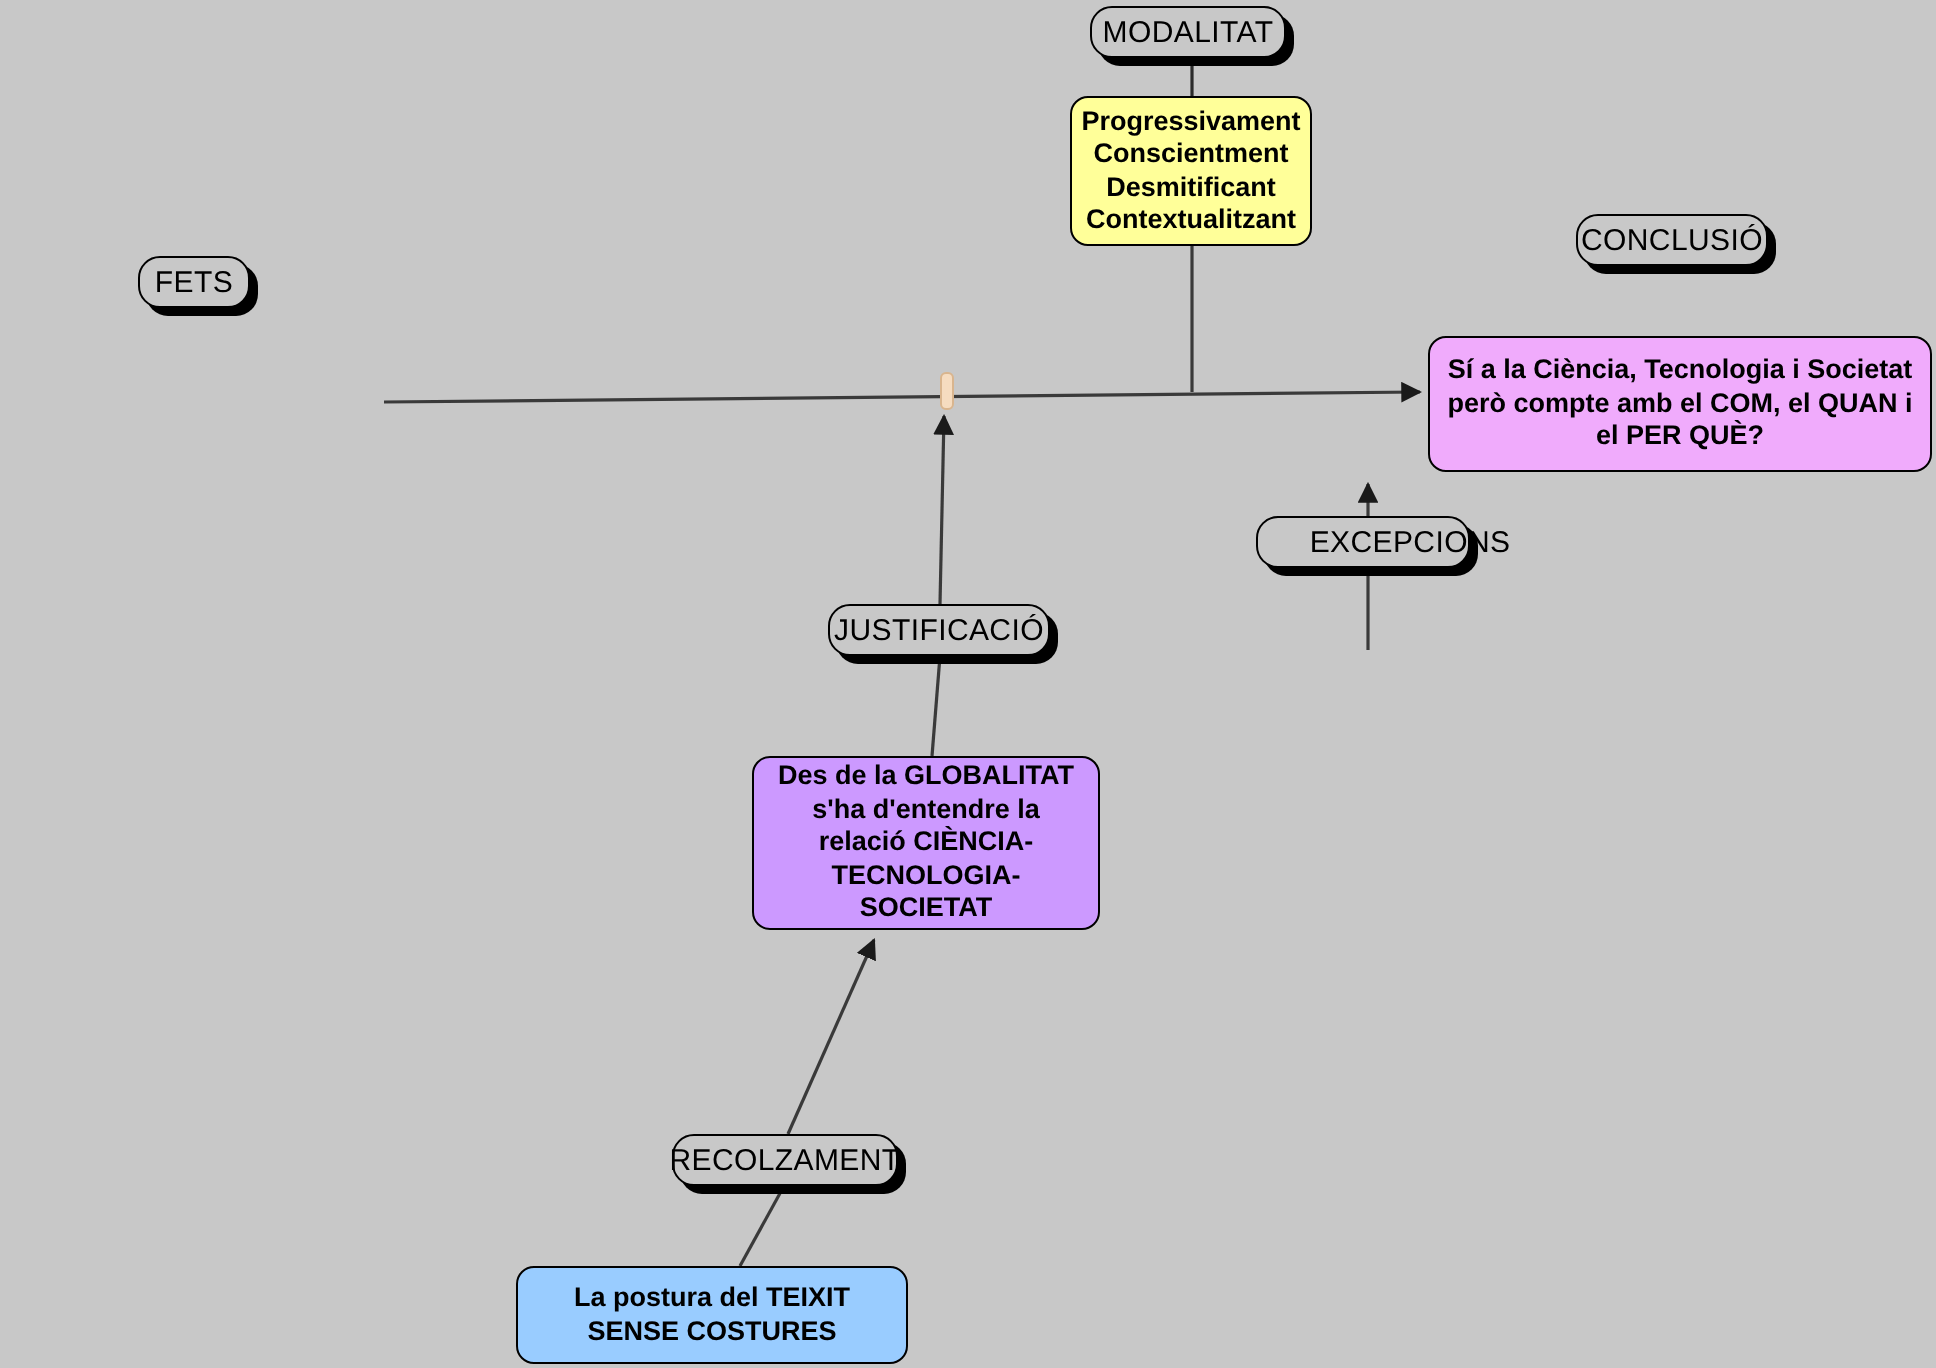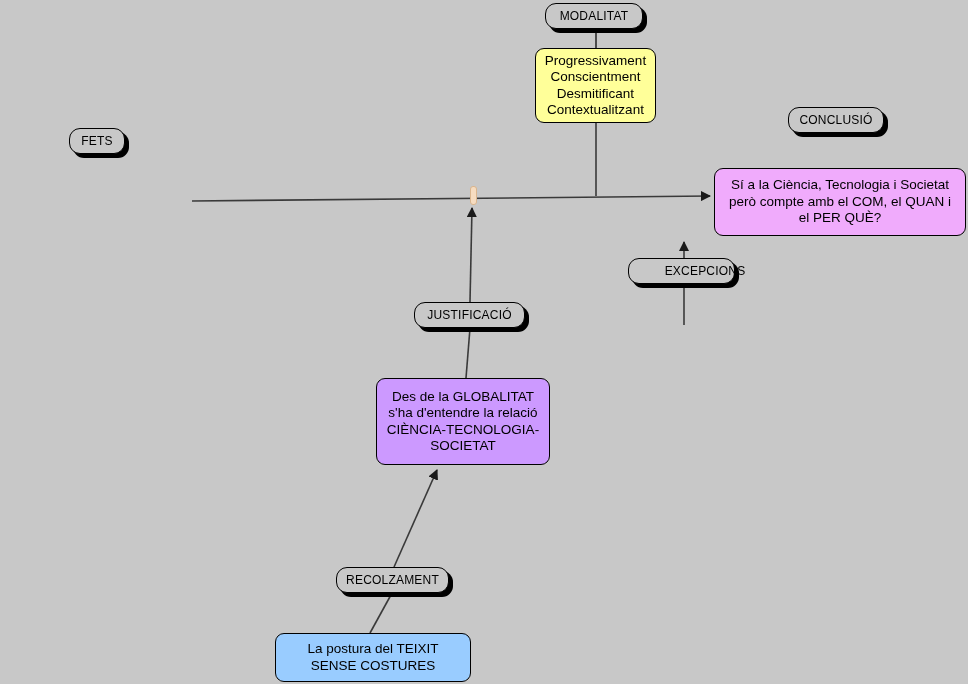--- a/index.html
+++ b/index.html
@@ -32,33 +32,34 @@
     display: flex;
     align-items: center;
     justify-content: center;
     text-align: center;
     color: #000;
     font-size: 13.5px;
     line-height: 16.5px;
     padding: 4px 7px;
     white-space: pre-line;
     z-index: 3;
+    font-weight: bold;
   }
 
   
   .pill {
     position: absolute;
     box-sizing: border-box;
     background: #c8c8c8;
     border: 1.5px solid #000;
     border-radius: 11px;
     display: flex;
     align-items: center;
     justify-content: center;
-    font-size: 12px;
+    font-size: 15px;
     color: #000;
     letter-spacing: 0.2px;
     box-shadow: 4px 4px 0 0 #000;
     z-index: 4;
     white-space: nowrap;
   }
 
   
   .junction {
     position: absolute;
@@ -107,21 +108,21 @@
 
   <div class="node" style="left:714px; top:168px; width:252px; height:68px; background:#f0abfc;">
     <span>Sí a la Ciència, Tecnologia i Societat però compte amb el COM, el QUAN i el PER QUÈ?</span>
   </div>
 
 
   <div class="node" style="left:376px; top:378px; width:174px; height:87px; background:#cc99ff;">
     <span>Des de la GLOBALITAT s'ha d'entendre la relació CIÈNCIA-TECNOLOGIA-SOCIETAT</span>
   </div>
 
-  <div class="node" style="left:275px; top:633px; width:196px; height:49px; background:#99ccff;">
+  <div class="node" style="left:258px; top:633px; width:196px; height:49px; background:#99ccff;">
     <span>La postura del TEIXIT SENSE COSTURES</span>
   </div>
 
   <div class="pill" style="left:69px; top:128px; width:56px; height:26px;">
     <span>FETS</span>
   </div>
 
   <div class="pill" style="left:545px; top:3px; width:98px; height:26px;">
     <span>MODALITAT</span>
   </div>

